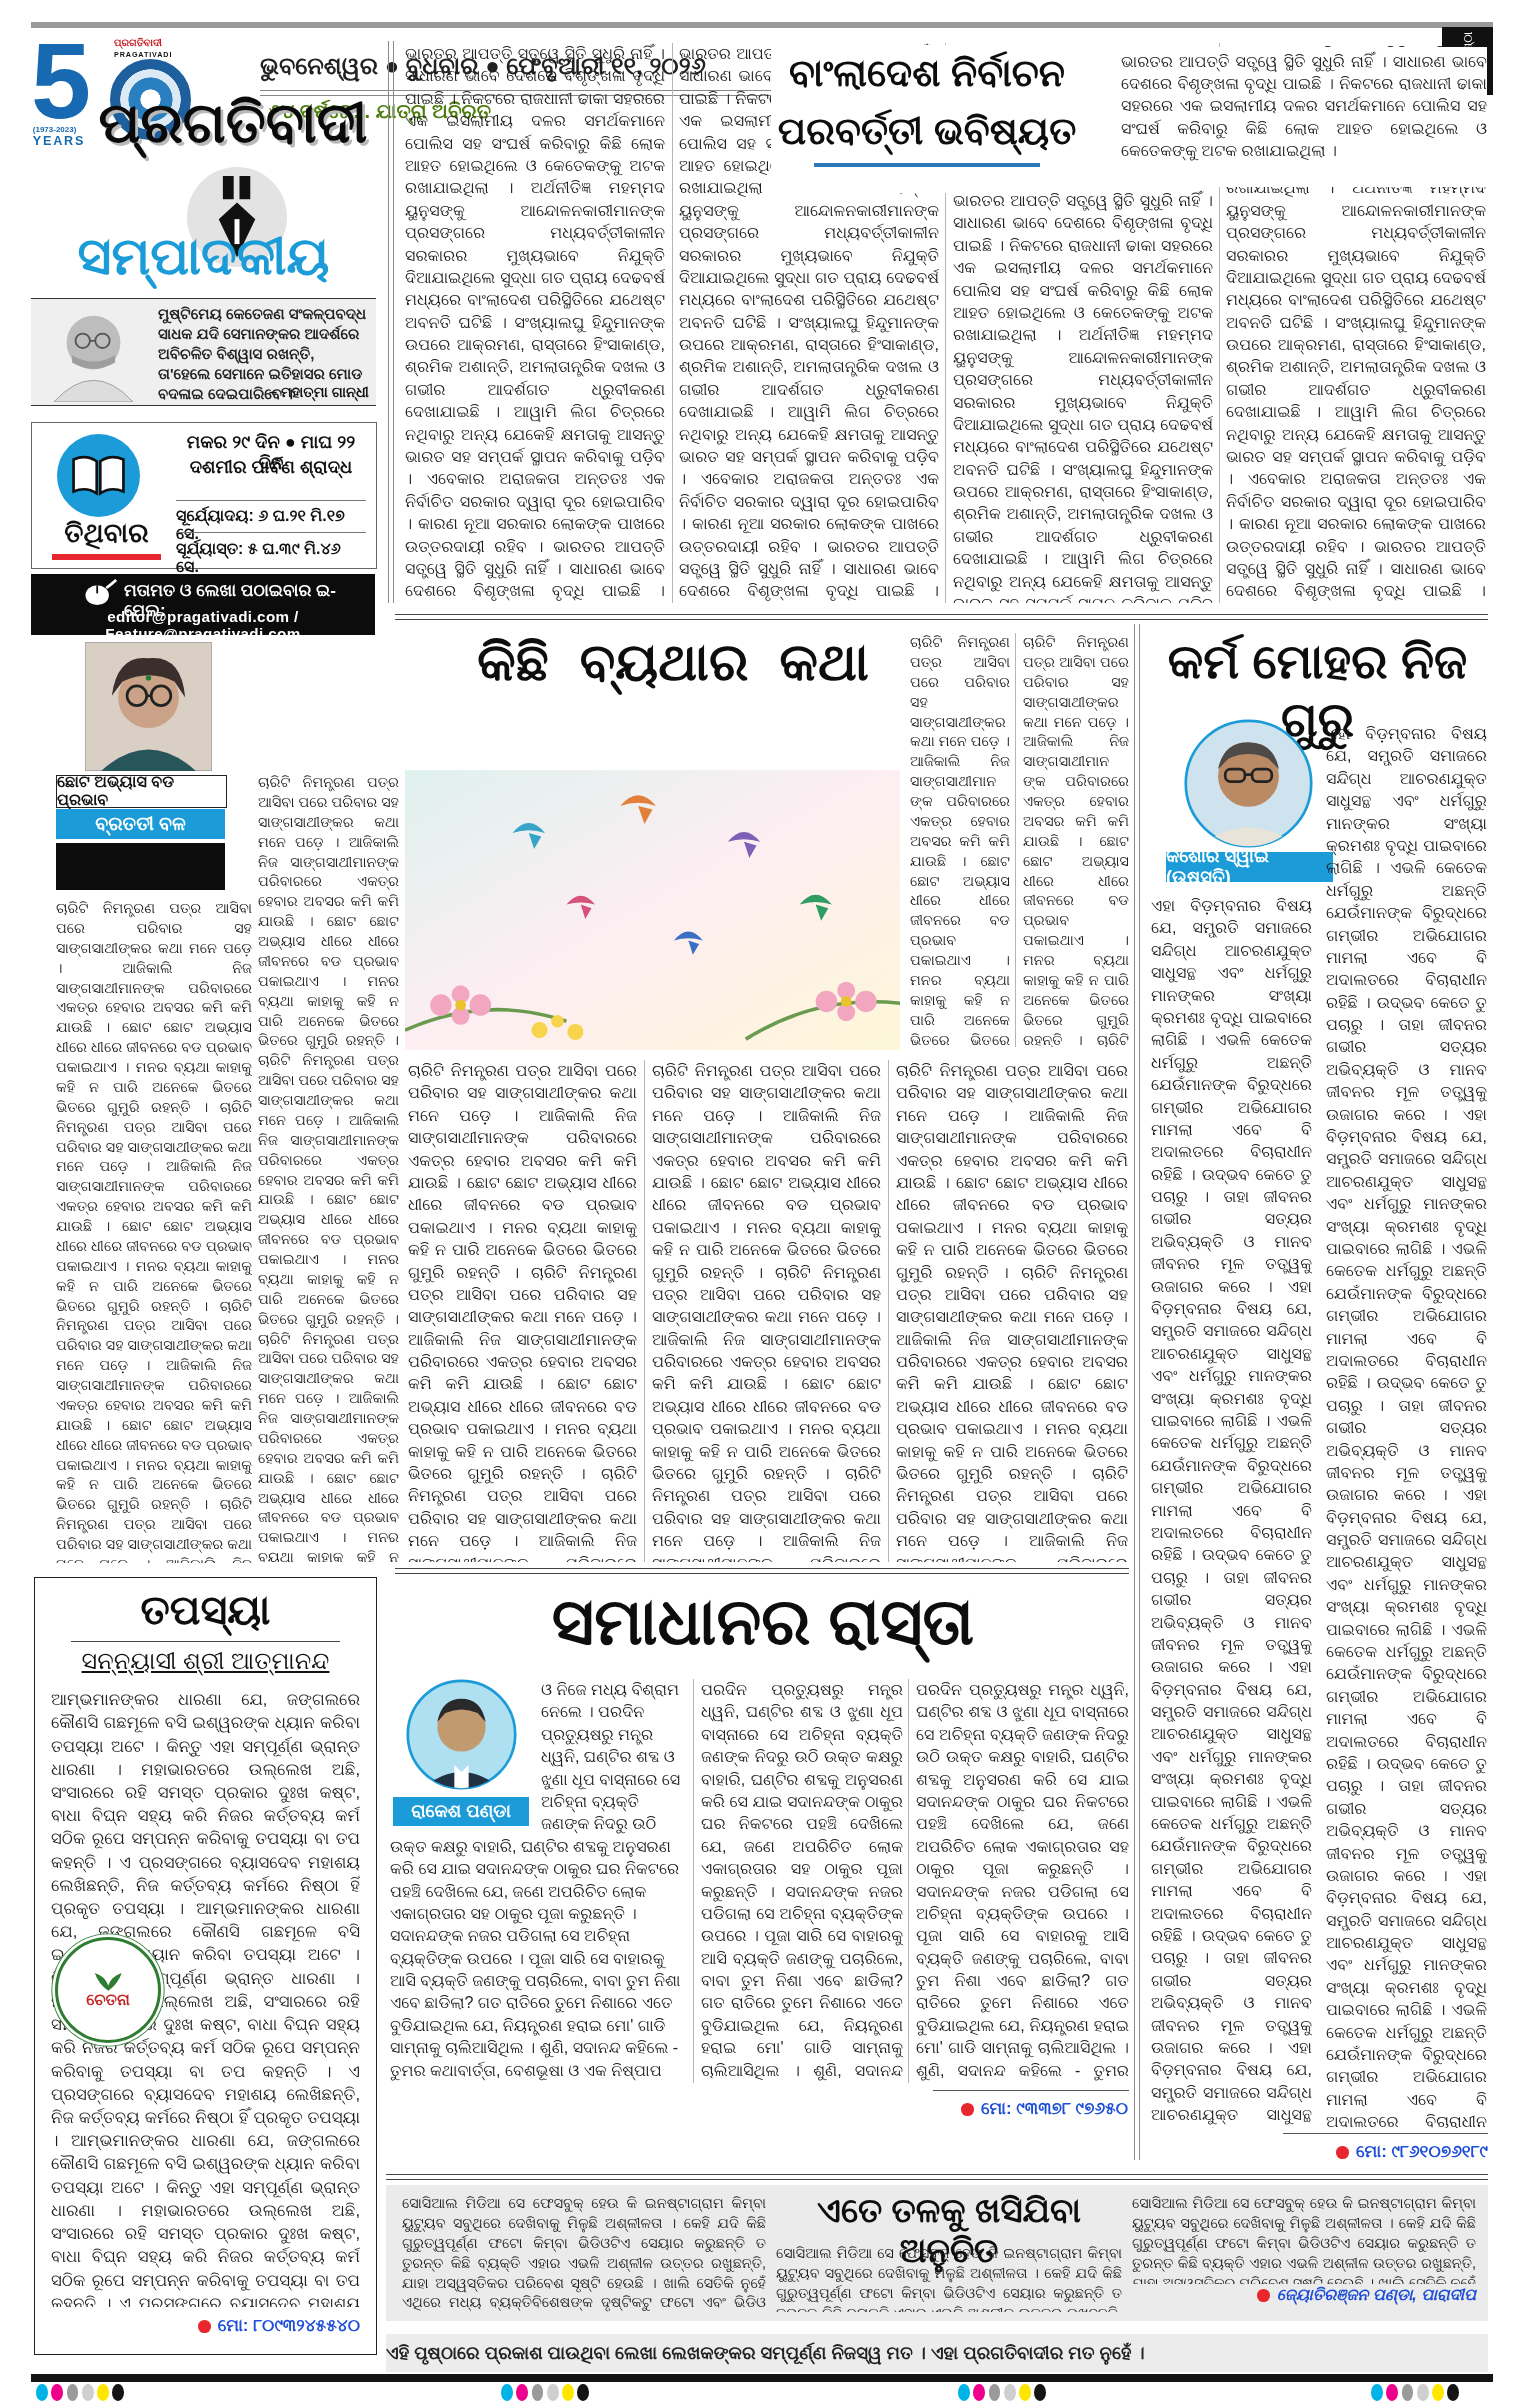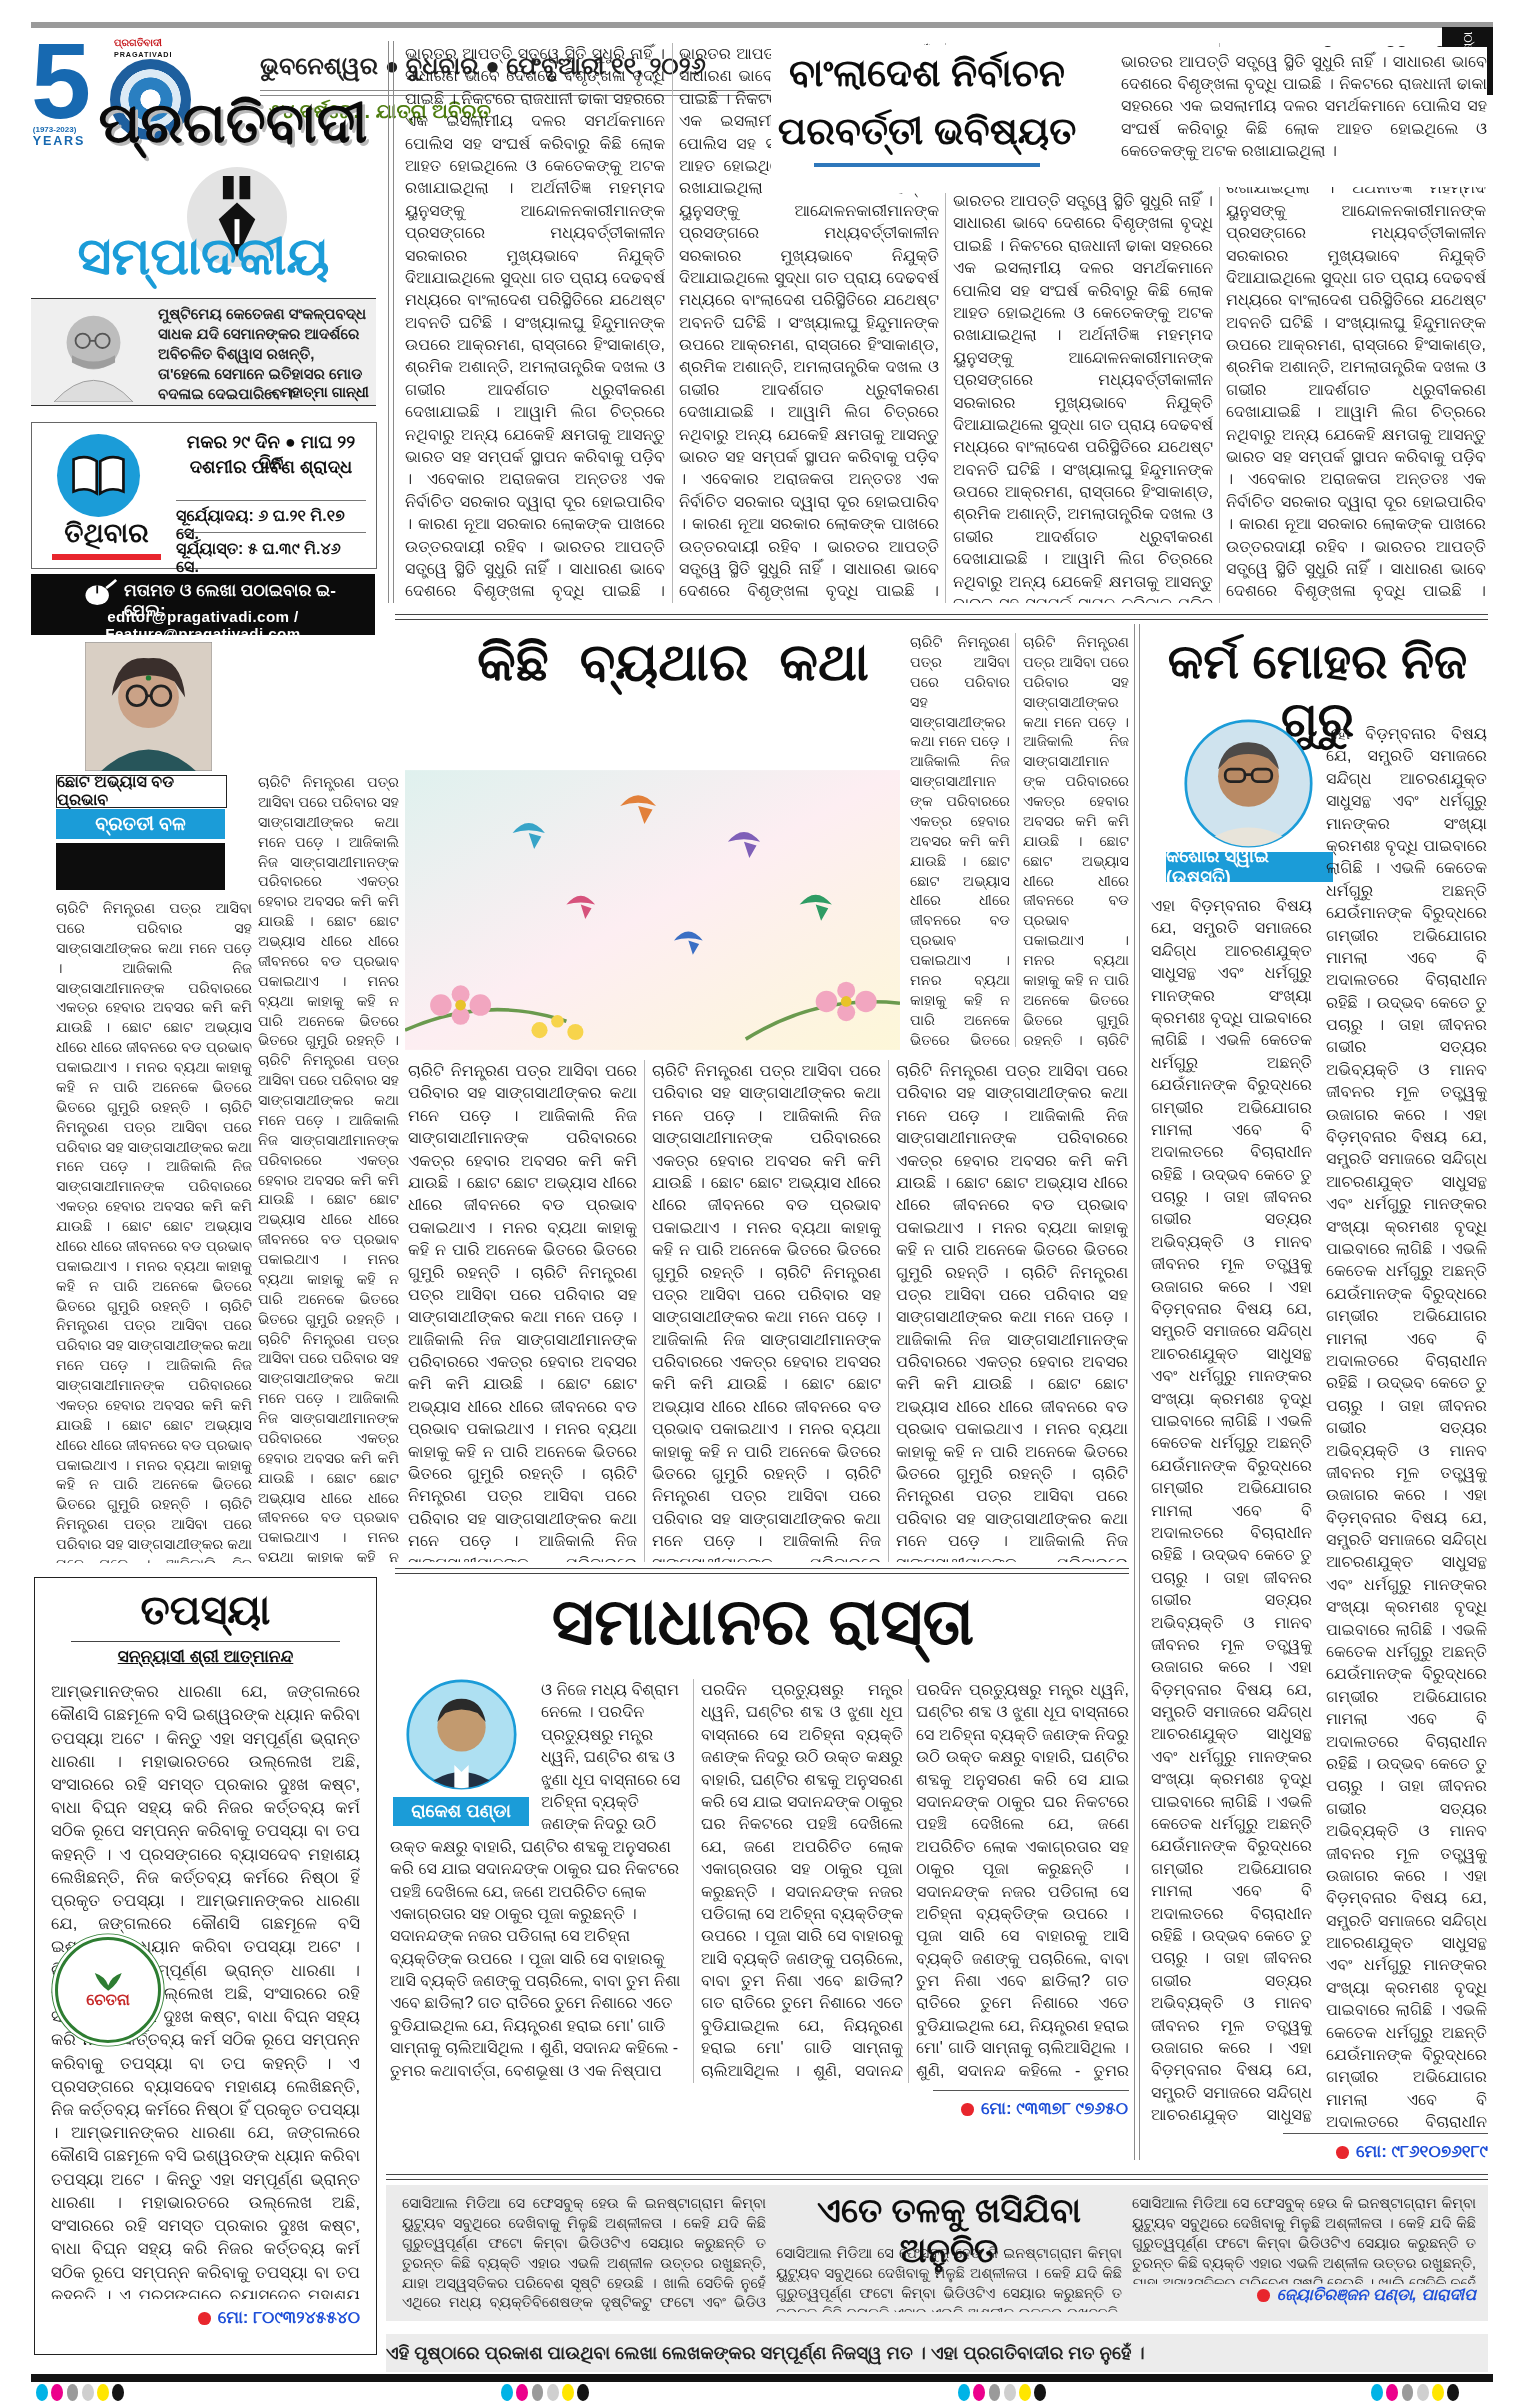--- a/index.html
+++ b/index.html
@@ -220,21 +220,21 @@
   <div class="abs bluebox" style="left:1166px;top:852px;width:167px;height:30px;font-size:18px;">କିଶୋର ସ୍ୱାଇଁ (ଉଷସ୍ତି)</div>
 
   <div class="abs txt" style="left:1326px;top:723px;width:161px;height:1405px;">ଏହା ବିଡ଼ମ୍ବନାର ବିଷୟ ଯେ, ସମ୍ପ୍ରତି ସମାଜରେ ସନ୍ଦିଗ୍ଧ ଆଚରଣଯୁକ୍ତ ସାଧୁସନ୍ଥ ଏବଂ ଧର୍ମଗୁରୁ ମାନଙ୍କର ସଂଖ୍ୟା କ୍ରମଶଃ ବୃଦ୍ଧି ପାଇବାରେ ଲାଗିଛି । ଏଭଳି କେତେକ ଧର୍ମଗୁରୁ ଅଛନ୍ତି ଯେଉଁମାନଙ୍କ ବିରୁଦ୍ଧରେ ଗମ୍ଭୀର ଅଭିଯୋଗର ମାମଲା ଏବେ ବି ଅଦାଲତରେ ବିଚାରାଧୀନ ରହିଛି । ଉଦ୍ଭବ କେତେ ତୁ ପଚାରୁ । ତାହା ଜୀବନର ଗଭୀର ସତ୍ୟର ଅଭିବ୍ୟକ୍ତି ଓ ମାନବ ଜୀବନର ମୂଳ ତତ୍ତ୍ୱକୁ ଉଜାଗର କରେ । ଏହା ବିଡ଼ମ୍ବନାର ବିଷୟ ଯେ, ସମ୍ପ୍ରତି ସମାଜରେ ସନ୍ଦିଗ୍ଧ ଆଚରଣଯୁକ୍ତ ସାଧୁସନ୍ଥ ଏବଂ ଧର୍ମଗୁରୁ ମାନଙ୍କର ସଂଖ୍ୟା କ୍ରମଶଃ ବୃଦ୍ଧି ପାଇବାରେ ଲାଗିଛି । ଏଭଳି କେତେକ ଧର୍ମଗୁରୁ ଅଛନ୍ତି ଯେଉଁମାନଙ୍କ ବିରୁଦ୍ଧରେ ଗମ୍ଭୀର ଅଭିଯୋଗର ମାମଲା ଏବେ ବି ଅଦାଲତରେ ବିଚାରାଧୀନ ରହିଛି । ଉଦ୍ଭବ କେତେ ତୁ ପଚାରୁ । ତାହା ଜୀବନର ଗଭୀର ସତ୍ୟର ଅଭିବ୍ୟକ୍ତି ଓ ମାନବ ଜୀବନର ମୂଳ ତତ୍ତ୍ୱକୁ ଉଜାଗର କରେ । ଏହା ବିଡ଼ମ୍ବନାର ବିଷୟ ଯେ, ସମ୍ପ୍ରତି ସମାଜରେ ସନ୍ଦିଗ୍ଧ ଆଚରଣଯୁକ୍ତ ସାଧୁସନ୍ଥ ଏବଂ ଧର୍ମଗୁରୁ ମାନଙ୍କର ସଂଖ୍ୟା କ୍ରମଶଃ ବୃଦ୍ଧି ପାଇବାରେ ଲାଗିଛି । ଏଭଳି କେତେକ ଧର୍ମଗୁରୁ ଅଛନ୍ତି ଯେଉଁମାନଙ୍କ ବିରୁଦ୍ଧରେ ଗମ୍ଭୀର ଅଭିଯୋଗର ମାମଲା ଏବେ ବି ଅଦାଲତରେ ବିଚାରାଧୀନ ରହିଛି । ଉଦ୍ଭବ କେତେ ତୁ ପଚାରୁ । ତାହା ଜୀବନର ଗଭୀର ସତ୍ୟର ଅଭିବ୍ୟକ୍ତି ଓ ମାନବ ଜୀବନର ମୂଳ ତତ୍ତ୍ୱକୁ ଉଜାଗର କରେ । ଏହା ବିଡ଼ମ୍ବନାର ବିଷୟ ଯେ, ସମ୍ପ୍ରତି ସମାଜରେ ସନ୍ଦିଗ୍ଧ ଆଚରଣଯୁକ୍ତ ସାଧୁସନ୍ଥ ଏବଂ ଧର୍ମଗୁରୁ ମାନଙ୍କର ସଂଖ୍ୟା କ୍ରମଶଃ ବୃଦ୍ଧି ପାଇବାରେ ଲାଗିଛି । ଏଭଳି କେତେକ ଧର୍ମଗୁରୁ ଅଛନ୍ତି ଯେଉଁମାନଙ୍କ ବିରୁଦ୍ଧରେ ଗମ୍ଭୀର ଅଭିଯୋଗର ମାମଲା ଏବେ ବି ଅଦାଲତରେ ବିଚାରାଧୀନ ରହିଛି । ଉଦ୍ଭବ କେତେ ତୁ ପଚାରୁ । ତାହା ଜୀବନର ଗଭୀର ସତ୍ୟର ଅଭିବ୍ୟକ୍ତି ଓ ମାନବ ଜୀବନର ମୂଳ ତତ୍ତ୍ୱକୁ ଉଜାଗର କରେ । ଏହା ବିଡ଼ମ୍ବନାର ବିଷୟ ଯେ, ସମ୍ପ୍ରତି ସମାଜରେ ସନ୍ଦିଗ୍ଧ ଆଚରଣଯୁକ୍ତ ସାଧୁସନ୍ଥ ଏବଂ ଧର୍ମଗୁରୁ ମାନଙ୍କର ସଂଖ୍ୟା କ୍ରମଶଃ ବୃଦ୍ଧି ପାଇବାରେ ଲାଗିଛି । ଏଭଳି କେତେକ ଧର୍ମଗୁରୁ ଅଛନ୍ତି ଯେଉଁମାନଙ୍କ ବିରୁଦ୍ଧରେ ଗମ୍ଭୀର ଅଭିଯୋଗର ମାମଲା ଏବେ ବି ଅଦାଲତରେ ବିଚାରାଧୀନ ରହିଛି । ଉଦ୍ଭବ କେତେ ତୁ ପଚାରୁ । ତାହା ଜୀବନର ଗଭୀର ସତ୍ୟର ଅଭିବ୍ୟକ୍ତି ଓ ମାନବ ଜୀବନର ମୂଳ ତତ୍ତ୍ୱକୁ ଉଜାଗର କରେ । ଏହା ବିଡ଼ମ୍ବନାର ବିଷୟ ଯେ, ସମ୍ପ୍ରତି ସମାଜରେ ସନ୍ଦିଗ୍ଧ ଆଚରଣଯୁକ୍ତ ସାଧୁସନ୍ଥ ଏବଂ ଧର୍ମଗୁରୁ ମାନଙ୍କର ସଂଖ୍ୟା କ୍ରମଶଃ ବୃଦ୍ଧି ପାଇବାରେ ଲାଗିଛି । ଏଭଳି କେତେକ ଧର୍ମଗୁରୁ ଅଛନ୍ତି ଯେଉଁମାନଙ୍କ ବିରୁଦ୍ଧରେ ଗମ୍ଭୀର ଅଭିଯୋଗର ମାମଲା ଏବେ ବି ଅଦାଲତରେ ବିଚାରାଧୀନ ରହିଛି । ଉଦ୍ଭବ କେତେ ତୁ ପଚାରୁ । ତାହା ଜୀବନର ଗଭୀର ସତ୍ୟର ଅଭିବ୍ୟକ୍ତି ଓ ମାନବ ଜୀବନର ମୂଳ ତତ୍ତ୍ୱକୁ ଉଜାଗର କରେ । ଏହା ବିଡ଼ମ୍ବନାର ବିଷୟ ଯେ, ସମ୍ପ୍ରତି ସମାଜରେ ସନ୍ଦିଗ୍ଧ ଆଚରଣଯୁକ୍ତ ସାଧୁସନ୍ଥ ଏବଂ ଧର୍ମଗୁରୁ ମାନଙ୍କର ସଂଖ୍ୟା କ୍ରମଶଃ ବୃଦ୍ଧି ପାଇବାରେ ଲାଗିଛି । ଏଭଳି କେତେକ ଧର୍ମଗୁରୁ ଅଛନ୍ତି ଯେଉଁମାନଙ୍କ ବିରୁଦ୍ଧରେ ଗମ୍ଭୀର ଅଭିଯୋଗର ମାମଲା ଏବେ ବି ଅଦାଲତରେ ବିଚାରାଧୀନ ରହିଛି । ଉଦ୍ଭବ କେତେ ତୁ ପଚାରୁ । ତାହା ଜୀବନର ଗଭୀର ସତ୍ୟର ଅଭିବ୍ୟକ୍ତି ଓ ମାନବ ଜୀବନର ମୂଳ ତତ୍ତ୍ୱକୁ ଉଜାଗର କରେ । ଏହା ବିଡ଼ମ୍ବନାର ବିଷୟ ଯେ, ସମ୍ପ୍ରତି ସମାଜରେ ସନ୍ଦିଗ୍ଧ ଆଚରଣଯୁକ୍ତ ସାଧୁସନ୍ଥ ଏବଂ ଧର୍ମଗୁରୁ ମାନଙ୍କର ସଂଖ୍ୟା କ୍ରମଶଃ ବୃଦ୍ଧି ପାଇବାରେ ଲାଗିଛି । ଏଭଳି କେତେକ ଧର୍ମଗୁରୁ ଅଛନ୍ତି ଯେଉଁମାନଙ୍କ ବିରୁଦ୍ଧରେ ଗମ୍ଭୀର ଅଭିଯୋଗର ମାମଲା ଏବେ ବି ଅଦାଲତରେ ବିଚାରାଧୀନ ରହିଛି । ଉଦ୍ଭବ କେତେ ତୁ ପଚାରୁ । ତାହା ଜୀବନର ଗଭୀର ସତ୍ୟର ଅଭିବ୍ୟକ୍ତି ଓ ମାନବ ଜୀବନର ମୂଳ ତତ୍ତ୍ୱକୁ ଉଜାଗର କରେ । ଏହା ବିଡ଼ମ୍ବନାର ବିଷୟ ଯେ, ସମ୍ପ୍ରତି ସମାଜରେ ସନ୍ଦିଗ୍ଧ ଆଚରଣଯୁକ୍ତ ସାଧୁସନ୍ଥ ଏବଂ ଧର୍ମଗୁରୁ ମାନଙ୍କର ସଂଖ୍ୟା କ୍ରମଶଃ ବୃଦ୍ଧି ପାଇବାରେ ଲାଗିଛି । ଏଭଳି କେତେକ ଧର୍ମଗୁରୁ ଅଛନ୍ତି ଯେଉଁମାନଙ୍କ ବିରୁଦ୍ଧରେ ଗମ୍ଭୀର ଅଭିଯୋଗର ମାମଲା ଏବେ ବି ଅଦାଲତରେ ବିଚାରାଧୀନ ରହିଛି । ଉଦ୍ଭବ କେତେ ତୁ ପଚାରୁ । ତାହା ଜୀବନର ଗଭୀର ସତ୍ୟର ଅଭିବ୍ୟକ୍ତି ଓ ମାନବ ଜୀବନର ମୂଳ ତତ୍ତ୍ୱକୁ ଉଜାଗର କରେ । ଏହା ବିଡ଼ମ୍ବନାର ବିଷୟ ଯେ, ସମ୍ପ୍ରତି ସମାଜରେ ସନ୍ଦିଗ୍ଧ ଆଚରଣଯୁକ୍ତ ସାଧୁସନ୍ଥ ଏବଂ ଧର୍ମଗୁରୁ ମାନଙ୍କର ସଂଖ୍ୟା କ୍ରମଶଃ ବୃଦ୍ଧି ପାଇବାରେ ଲାଗିଛି । ଏଭଳି କେତେକ ଧର୍ମଗୁରୁ ଅଛନ୍ତି ଯେଉଁମାନଙ୍କ ବିରୁଦ୍ଧରେ ଗମ୍ଭୀର ଅଭିଯୋଗର ମାମଲା ଏବେ ବି ଅଦାଲତରେ ବିଚାରାଧୀନ ରହିଛି । ଉଦ୍ଭବ କେତେ ତୁ ପଚାରୁ । ତାହା ଜୀବନର ଗଭୀର ସତ୍ୟର ଅଭିବ୍ୟକ୍ତି ଓ ମାନବ ଜୀବନର ମୂଳ ତତ୍ତ୍ୱକୁ ଉଜାଗର କରେ । ଏହା ବିଡ଼ମ୍ବନାର ବିଷୟ ଯେ, ସମ୍ପ୍ରତି ସମାଜରେ ସନ୍ଦିଗ୍ଧ ଆଚରଣଯୁକ୍ତ ସାଧୁସନ୍ଥ ଏବଂ ଧର୍ମଗୁରୁ ମାନଙ୍କର ସଂଖ୍ୟା କ୍ରମଶଃ ବୃଦ୍ଧି ପାଇବାରେ ଲାଗିଛି । ଏଭଳି କେତେକ ଧର୍ମଗୁରୁ ଅଛନ୍ତି ଯେଉଁମାନଙ୍କ ବିରୁଦ୍ଧରେ ଗମ୍ଭୀର ଅଭିଯୋଗର ମାମଲା ଏବେ ବି ଅଦାଲତରେ ବିଚାରାଧୀନ ରହିଛି । ଉଦ୍ଭବ କେତେ ତୁ ପଚାରୁ । ତାହା ଜୀବନର ଗଭୀର ସତ୍ୟର ଅଭିବ୍ୟକ୍ତି ଓ ମାନବ ଜୀବନର ମୂଳ ତତ୍ତ୍ୱକୁ ଉଜାଗର କରେ । ଏହା ବିଡ଼ମ୍ବନାର ବିଷୟ ଯେ, ସମ୍ପ୍ରତି ସମାଜରେ ସନ୍ଦିଗ୍ଧ ଆଚରଣଯୁକ୍ତ ସାଧୁସନ୍ଥ ଏବଂ ଧର୍ମଗୁରୁ ମାନଙ୍କର ସଂଖ୍ୟା କ୍ରମଶଃ ବୃଦ୍ଧି ପାଇବାରେ ଲାଗିଛି । ଏଭଳି କେତେକ ଧର୍ମଗୁରୁ ଅଛନ୍ତି ଯେଉଁମାନଙ୍କ ବିରୁଦ୍ଧରେ ଗମ୍ଭୀର ଅଭିଯୋଗର ମାମଲା ଏବେ ବି ଅଦାଲତରେ ବିଚାରାଧୀନ ରହିଛି । ଉଦ୍ଭବ କେତେ ତୁ ପଚାରୁ । ତାହା ଜୀବନର ଗଭୀର ସତ୍ୟର ଅଭିବ୍ୟକ୍ତି ଓ ମାନବ ଜୀବନର ମୂଳ ତତ୍ତ୍ୱକୁ ଉଜାଗର କରେ ।</div>
   <div class="abs txt" style="left:1151px;top:895px;width:161px;height:1233px;">ଏହା ବିଡ଼ମ୍ବନାର ବିଷୟ ଯେ, ସମ୍ପ୍ରତି ସମାଜରେ ସନ୍ଦିଗ୍ଧ ଆଚରଣଯୁକ୍ତ ସାଧୁସନ୍ଥ ଏବଂ ଧର୍ମଗୁରୁ ମାନଙ୍କର ସଂଖ୍ୟା କ୍ରମଶଃ ବୃଦ୍ଧି ପାଇବାରେ ଲାଗିଛି । ଏଭଳି କେତେକ ଧର୍ମଗୁରୁ ଅଛନ୍ତି ଯେଉଁମାନଙ୍କ ବିରୁଦ୍ଧରେ ଗମ୍ଭୀର ଅଭିଯୋଗର ମାମଲା ଏବେ ବି ଅଦାଲତରେ ବିଚାରାଧୀନ ରହିଛି । ଉଦ୍ଭବ କେତେ ତୁ ପଚାରୁ । ତାହା ଜୀବନର ଗଭୀର ସତ୍ୟର ଅଭିବ୍ୟକ୍ତି ଓ ମାନବ ଜୀବନର ମୂଳ ତତ୍ତ୍ୱକୁ ଉଜାଗର କରେ । ଏହା ବିଡ଼ମ୍ବନାର ବିଷୟ ଯେ, ସମ୍ପ୍ରତି ସମାଜରେ ସନ୍ଦିଗ୍ଧ ଆଚରଣଯୁକ୍ତ ସାଧୁସନ୍ଥ ଏବଂ ଧର୍ମଗୁରୁ ମାନଙ୍କର ସଂଖ୍ୟା କ୍ରମଶଃ ବୃଦ୍ଧି ପାଇବାରେ ଲାଗିଛି । ଏଭଳି କେତେକ ଧର୍ମଗୁରୁ ଅଛନ୍ତି ଯେଉଁମାନଙ୍କ ବିରୁଦ୍ଧରେ ଗମ୍ଭୀର ଅଭିଯୋଗର ମାମଲା ଏବେ ବି ଅଦାଲତରେ ବିଚାରାଧୀନ ରହିଛି । ଉଦ୍ଭବ କେତେ ତୁ ପଚାରୁ । ତାହା ଜୀବନର ଗଭୀର ସତ୍ୟର ଅଭିବ୍ୟକ୍ତି ଓ ମାନବ ଜୀବନର ମୂଳ ତତ୍ତ୍ୱକୁ ଉଜାଗର କରେ । ଏହା ବିଡ଼ମ୍ବନାର ବିଷୟ ଯେ, ସମ୍ପ୍ରତି ସମାଜରେ ସନ୍ଦିଗ୍ଧ ଆଚରଣଯୁକ୍ତ ସାଧୁସନ୍ଥ ଏବଂ ଧର୍ମଗୁରୁ ମାନଙ୍କର ସଂଖ୍ୟା କ୍ରମଶଃ ବୃଦ୍ଧି ପାଇବାରେ ଲାଗିଛି । ଏଭଳି କେତେକ ଧର୍ମଗୁରୁ ଅଛନ୍ତି ଯେଉଁମାନଙ୍କ ବିରୁଦ୍ଧରେ ଗମ୍ଭୀର ଅଭିଯୋଗର ମାମଲା ଏବେ ବି ଅଦାଲତରେ ବିଚାରାଧୀନ ରହିଛି । ଉଦ୍ଭବ କେତେ ତୁ ପଚାରୁ । ତାହା ଜୀବନର ଗଭୀର ସତ୍ୟର ଅଭିବ୍ୟକ୍ତି ଓ ମାନବ ଜୀବନର ମୂଳ ତତ୍ତ୍ୱକୁ ଉଜାଗର କରେ । ଏହା ବିଡ଼ମ୍ବନାର ବିଷୟ ଯେ, ସମ୍ପ୍ରତି ସମାଜରେ ସନ୍ଦିଗ୍ଧ ଆଚରଣଯୁକ୍ତ ସାଧୁସନ୍ଥ ଏବଂ ଧର୍ମଗୁରୁ ମାନଙ୍କର ସଂଖ୍ୟା କ୍ରମଶଃ ବୃଦ୍ଧି ପାଇବାରେ ଲାଗିଛି । ଏଭଳି କେତେକ ଧର୍ମଗୁରୁ ଅଛନ୍ତି ଯେଉଁମାନଙ୍କ ବିରୁଦ୍ଧରେ ଗମ୍ଭୀର ଅଭିଯୋଗର ମାମଲା ଏବେ ବି ଅଦାଲତରେ ବିଚାରାଧୀନ ରହିଛି । ଉଦ୍ଭବ କେତେ ତୁ ପଚାରୁ । ତାହା ଜୀବନର ଗଭୀର ସତ୍ୟର ଅଭିବ୍ୟକ୍ତି ଓ ମାନବ ଜୀବନର ମୂଳ ତତ୍ତ୍ୱକୁ ଉଜାଗର କରେ । ଏହା ବିଡ଼ମ୍ବନାର ବିଷୟ ଯେ, ସମ୍ପ୍ରତି ସମାଜରେ ସନ୍ଦିଗ୍ଧ ଆଚରଣଯୁକ୍ତ ସାଧୁସନ୍ଥ ଏବଂ ଧର୍ମଗୁରୁ ମାନଙ୍କର ସଂଖ୍ୟା କ୍ରମଶଃ ବୃଦ୍ଧି ପାଇବାରେ ଲାଗିଛି । ଏଭଳି କେତେକ ଧର୍ମଗୁରୁ ଅଛନ୍ତି ଯେଉଁମାନଙ୍କ ବିରୁଦ୍ଧରେ ଗମ୍ଭୀର ଅଭିଯୋଗର ମାମଲା ଏବେ ବି ଅଦାଲତରେ ବିଚାରାଧୀନ ରହିଛି । ଉଦ୍ଭବ କେତେ ତୁ ପଚାରୁ । ତାହା ଜୀବନର ଗଭୀର ସତ୍ୟର ଅଭିବ୍ୟକ୍ତି ଓ ମାନବ ଜୀବନର ମୂଳ ତତ୍ତ୍ୱକୁ ଉଜାଗର କରେ । ଏହା ବିଡ଼ମ୍ବନାର ବିଷୟ ଯେ, ସମ୍ପ୍ରତି ସମାଜରେ ସନ୍ଦିଗ୍ଧ ଆଚରଣଯୁକ୍ତ ସାଧୁସନ୍ଥ ଏବଂ ଧର୍ମଗୁରୁ ମାନଙ୍କର ସଂଖ୍ୟା କ୍ରମଶଃ ବୃଦ୍ଧି ପାଇବାରେ ଲାଗିଛି । ଏଭଳି କେତେକ ଧର୍ମଗୁରୁ ଅଛନ୍ତି ଯେଉଁମାନଙ୍କ ବିରୁଦ୍ଧରେ ଗମ୍ଭୀର ଅଭିଯୋଗର ମାମଲା ଏବେ ବି ଅଦାଲତରେ ବିଚାରାଧୀନ ରହିଛି । ଉଦ୍ଭବ କେତେ ତୁ ପଚାରୁ । ତାହା ଜୀବନର ଗଭୀର ସତ୍ୟର ଅଭିବ୍ୟକ୍ତି ଓ ମାନବ ଜୀବନର ମୂଳ ତତ୍ତ୍ୱକୁ ଉଜାଗର କରେ । ଏହା ବିଡ଼ମ୍ବନାର ବିଷୟ ଯେ, ସମ୍ପ୍ରତି ସମାଜରେ ସନ୍ଦିଗ୍ଧ ଆଚରଣଯୁକ୍ତ ସାଧୁସନ୍ଥ ଏବଂ ଧର୍ମଗୁରୁ ମାନଙ୍କର ସଂଖ୍ୟା କ୍ରମଶଃ ବୃଦ୍ଧି ପାଇବାରେ ଲାଗିଛି । ଏଭଳି କେତେକ ଧର୍ମଗୁରୁ ଅଛନ୍ତି ଯେଉଁମାନଙ୍କ ବିରୁଦ୍ଧରେ ଗମ୍ଭୀର ଅଭିଯୋଗର ମାମଲା ଏବେ ବି ଅଦାଲତରେ ବିଚାରାଧୀନ ରହିଛି । ଉଦ୍ଭବ କେତେ ତୁ ପଚାରୁ । ତାହା ଜୀବନର ଗଭୀର ସତ୍ୟର ଅଭିବ୍ୟକ୍ତି ଓ ମାନବ ଜୀବନର ମୂଳ ତତ୍ତ୍ୱକୁ ଉଜାଗର କରେ । ଏହା ବିଡ଼ମ୍ବନାର ବିଷୟ ଯେ, ସମ୍ପ୍ରତି ସମାଜରେ ସନ୍ଦିଗ୍ଧ ଆଚରଣଯୁକ୍ତ ସାଧୁସନ୍ଥ ଏବଂ ଧର୍ମଗୁରୁ ମାନଙ୍କର ସଂଖ୍ୟା କ୍ରମଶଃ ବୃଦ୍ଧି ପାଇବାରେ ଲାଗିଛି । ଏଭଳି କେତେକ ଧର୍ମଗୁରୁ ଅଛନ୍ତି ଯେଉଁମାନଙ୍କ ବିରୁଦ୍ଧରେ ଗମ୍ଭୀର ଅଭିଯୋଗର ମାମଲା ଏବେ ବି ଅଦାଲତରେ ବିଚାରାଧୀନ ରହିଛି । ଉଦ୍ଭବ କେତେ ତୁ ପଚାରୁ । ତାହା ଜୀବନର ଗଭୀର ସତ୍ୟର ଅଭିବ୍ୟକ୍ତି ଓ ମାନବ ଜୀବନର ମୂଳ ତତ୍ତ୍ୱକୁ ଉଜାଗର କରେ । ଏହା ବିଡ଼ମ୍ବନାର ବିଷୟ ଯେ, ସମ୍ପ୍ରତି ସମାଜରେ ସନ୍ଦିଗ୍ଧ ଆଚରଣଯୁକ୍ତ ସାଧୁସନ୍ଥ ଏବଂ ଧର୍ମଗୁରୁ ମାନଙ୍କର ସଂଖ୍ୟା କ୍ରମଶଃ ବୃଦ୍ଧି ପାଇବାରେ ଲାଗିଛି । ଏଭଳି କେତେକ ଧର୍ମଗୁରୁ ଅଛନ୍ତି ଯେଉଁମାନଙ୍କ ବିରୁଦ୍ଧରେ ଗମ୍ଭୀର ଅଭିଯୋଗର ମାମଲା ଏବେ ବି ଅଦାଲତରେ ବିଚାରାଧୀନ ରହିଛି । ଉଦ୍ଭବ କେତେ ତୁ ପଚାରୁ । ତାହା ଜୀବନର ଗଭୀର ସତ୍ୟର ଅଭିବ୍ୟକ୍ତି ଓ ମାନବ ଜୀବନର ମୂଳ ତତ୍ତ୍ୱକୁ ଉଜାଗର କରେ । ଏହା ବିଡ଼ମ୍ବନାର ବିଷୟ ଯେ, ସମ୍ପ୍ରତି ସମାଜରେ ସନ୍ଦିଗ୍ଧ ଆଚରଣଯୁକ୍ତ ସାଧୁସନ୍ଥ ଏବଂ ଧର୍ମଗୁରୁ ମାନଙ୍କର ସଂଖ୍ୟା କ୍ରମଶଃ ବୃଦ୍ଧି ପାଇବାରେ ଲାଗିଛି । ଏଭଳି କେତେକ ଧର୍ମଗୁରୁ ଅଛନ୍ତି ଯେଉଁମାନଙ୍କ ବିରୁଦ୍ଧରେ ଗମ୍ଭୀର ଅଭିଯୋଗର ମାମଲା ଏବେ ବି ଅଦାଲତରେ ବିଚାରାଧୀନ ରହିଛି । ଉଦ୍ଭବ କେତେ ତୁ ପଚାରୁ । ତାହା ଜୀବନର ଗଭୀର ସତ୍ୟର ଅଭିବ୍ୟକ୍ତି ଓ ମାନବ ଜୀବନର ମୂଳ ତତ୍ତ୍ୱକୁ ଉଜାଗର କରେ । ଏହା ବିଡ଼ମ୍ବନାର ବିଷୟ ଯେ, ସମ୍ପ୍ରତି ସମାଜରେ ସନ୍ଦିଗ୍ଧ ଆଚରଣଯୁକ୍ତ ସାଧୁସନ୍ଥ ଏବଂ ଧର୍ମଗୁରୁ ମାନଙ୍କର ସଂଖ୍ୟା କ୍ରମଶଃ ବୃଦ୍ଧି ପାଇବାରେ ଲାଗିଛି । ଏଭଳି କେତେକ ଧର୍ମଗୁରୁ ଅଛନ୍ତି ଯେଉଁମାନଙ୍କ ବିରୁଦ୍ଧରେ ଗମ୍ଭୀର ଅଭିଯୋଗର ମାମଲା ଏବେ ବି ଅଦାଲତରେ ବିଚାରାଧୀନ ରହିଛି । ଉଦ୍ଭବ କେତେ ତୁ ପଚାରୁ । ତାହା ଜୀବନର ଗଭୀର ସତ୍ୟର ଅଭିବ୍ୟକ୍ତି ଓ ମାନବ ଜୀବନର ମୂଳ ତତ୍ତ୍ୱକୁ ଉଜାଗର କରେ ।</div>
   <div class="abs" style="left:1283px;top:2133px;width:205px;height:0.9px;background:#555;"></div>
   <div class="abs phone" style="left:1283px;top:2142px;width:205px;"><span class="reddot"></span><span>ମୋ: ୯୮୬୧୦୭୬୧୮୯</span></div>
 
   <div class="abs" style="left:34px;top:1577px;width:341px;height:776px;border:1.8px solid #222;background:#fff;">
     <div class="headline center" style="margin-top:9px;font-size:41px;">ତପସ୍ୟା</div>
     <div style="margin:7.2px auto 0 auto;width:269px;height:0.9px;background:#444;"></div>
-    <div class="center" style="margin-top:5.4px;font-size:17px;font-weight:700;text-decoration:underline;">ସନ୍ନ୍ୟାସୀ ଶ୍ରୀ ଆତ୍ମାନନ୍ଦ</div>
+    <div class="center" style="margin-top:5.4px;font-size:24px;font-weight:400;text-decoration:underline;">ସନ୍ନ୍ୟାସୀ ଶ୍ରୀ ଆତ୍ମାନନ୍ଦ</div>
     <div class="txt" style="margin:12.6px 16px 0 16px;height:619px;font-size:16.6px;">ଆମ୍ଭମାନଙ୍କର ଧାରଣା ଯେ, ଜଙ୍ଗଲରେ କୌଣସି ଗଛମୂଳେ ବସି ଇଶ୍ୱରଙ୍କ ଧ୍ୟାନ କରିବା ତପସ୍ୟା ଅଟେ । କିନ୍ତୁ ଏହା ସମ୍ପୂର୍ଣ୍ଣ ଭ୍ରାନ୍ତ ଧାରଣା । ମହାଭାରତରେ ଉଲ୍ଲେଖ ଅଛି, ସଂସାରରେ ରହି ସମସ୍ତ ପ୍ରକାର ଦୁଃଖ କଷ୍ଟ, ବାଧା ବିଘ୍ନ ସହ୍ୟ କରି ନିଜର କର୍ତ୍ତବ୍ୟ କର୍ମ ସଠିକ ରୂପେ ସମ୍ପନ୍ନ କରିବାକୁ ତପସ୍ୟା ବା ତପ କହନ୍ତି । ଏ ପ୍ରସଙ୍ଗରେ ବ୍ୟାସଦେବ ମହାଶୟ ଲେଖିଛନ୍ତି, ନିଜ କର୍ତ୍ତବ୍ୟ କର୍ମରେ ନିଷ୍ଠା ହିଁ ପ୍ରକୃତ ତପସ୍ୟା । ଆମ୍ଭମାନଙ୍କର ଧାରଣା ଯେ, ଜଙ୍ଗଲରେ କୌଣସି ଗଛମୂଳେ ବସି ଇଶ୍ୱରଙ୍କ ଧ୍ୟାନ କରିବା ତପସ୍ୟା ଅଟେ । କିନ୍ତୁ ଏହା ସମ୍ପୂର୍ଣ୍ଣ ଭ୍ରାନ୍ତ ଧାରଣା । ମହାଭାରତରେ ଉଲ୍ଲେଖ ଅଛି, ସଂସାରରେ ରହି ସମସ୍ତ ପ୍ରକାର ଦୁଃଖ କଷ୍ଟ, ବାଧା ବିଘ୍ନ ସହ୍ୟ କରି ନିଜର କର୍ତ୍ତବ୍ୟ କର୍ମ ସଠିକ ରୂପେ ସମ୍ପନ୍ନ କରିବାକୁ ତପସ୍ୟା ବା ତପ କହନ୍ତି । ଏ ପ୍ରସଙ୍ଗରେ ବ୍ୟାସଦେବ ମହାଶୟ ଲେଖିଛନ୍ତି, ନିଜ କର୍ତ୍ତବ୍ୟ କର୍ମରେ ନିଷ୍ଠା ହିଁ ପ୍ରକୃତ ତପସ୍ୟା । ଆମ୍ଭମାନଙ୍କର ଧାରଣା ଯେ, ଜଙ୍ଗଲରେ କୌଣସି ଗଛମୂଳେ ବସି ଇଶ୍ୱରଙ୍କ ଧ୍ୟାନ କରିବା ତପସ୍ୟା ଅଟେ । କିନ୍ତୁ ଏହା ସମ୍ପୂର୍ଣ୍ଣ ଭ୍ରାନ୍ତ ଧାରଣା । ମହାଭାରତରେ ଉଲ୍ଲେଖ ଅଛି, ସଂସାରରେ ରହି ସମସ୍ତ ପ୍ରକାର ଦୁଃଖ କଷ୍ଟ, ବାଧା ବିଘ୍ନ ସହ୍ୟ କରି ନିଜର କର୍ତ୍ତବ୍ୟ କର୍ମ ସଠିକ ରୂପେ ସମ୍ପନ୍ନ କରିବାକୁ ତପସ୍ୟା ବା ତପ କହନ୍ତି । ଏ ପ୍ରସଙ୍ଗରେ ବ୍ୟାସଦେବ ମହାଶୟ ଲେଖିଛନ୍ତି, ନିଜ କର୍ତ୍ତବ୍ୟ କର୍ମରେ ନିଷ୍ଠା ହିଁ ପ୍ରକୃତ ତପସ୍ୟା । ଆମ୍ଭମାନଙ୍କର ଧାରଣା ଯେ, ଜଙ୍ଗଲରେ କୌଣସି ଗଛମୂଳେ ବସି ଇଶ୍ୱରଙ୍କ ଧ୍ୟାନ କରିବା ତପସ୍ୟା ଅଟେ । କିନ୍ତୁ ଏହା ସମ୍ପୂର୍ଣ୍ଣ ଭ୍ରାନ୍ତ ଧାରଣା । ମହାଭାରତରେ ଉଲ୍ଲେଖ ଅଛି, ସଂସାରରେ ରହି ସମସ୍ତ ପ୍ରକାର ଦୁଃଖ କଷ୍ଟ, ବାଧା ବିଘ୍ନ ସହ୍ୟ କରି ନିଜର କର୍ତ୍ତବ୍ୟ କର୍ମ ସଠିକ ରୂପେ ସମ୍ପନ୍ନ କରିବାକୁ ତପସ୍ୟା ବା ତପ କହନ୍ତି । ଏ ପ୍ରସଙ୍ଗରେ ବ୍ୟାସଦେବ ମହାଶୟ ଲେଖିଛନ୍ତି, ନିଜ କର୍ତ୍ତବ୍ୟ କର୍ମରେ ନିଷ୍ଠା ହିଁ ପ୍ରକୃତ ତପସ୍ୟା । ଆମ୍ଭମାନଙ୍କର ଧାରଣା ଯେ, ଜଙ୍ଗଲରେ କୌଣସି ଗଛମୂଳେ ବସି ଇଶ୍ୱରଙ୍କ ଧ୍ୟାନ କରିବା ତପସ୍ୟା ଅଟେ । କିନ୍ତୁ ଏହା ସମ୍ପୂର୍ଣ୍ଣ ଭ୍ରାନ୍ତ ଧାରଣା । ମହାଭାରତରେ ଉଲ୍ଲେଖ ଅଛି, ସଂସାରରେ ରହି ସମସ୍ତ ପ୍ରକାର ଦୁଃଖ କଷ୍ଟ, ବାଧା ବିଘ୍ନ ସହ୍ୟ କରି ନିଜର କର୍ତ୍ତବ୍ୟ କର୍ମ ସଠିକ ରୂପେ ସମ୍ପନ୍ନ କରିବାକୁ ତପସ୍ୟା ବା ତପ କହନ୍ତି । ଏ ପ୍ରସଙ୍ଗରେ ବ୍ୟାସଦେବ ମହାଶୟ ଲେଖିଛନ୍ତି, ନିଜ କର୍ତ୍ତବ୍ୟ କର୍ମରେ ନିଷ୍ଠା ହିଁ ପ୍ରକୃତ ତପସ୍ୟା । ଆମ୍ଭମାନଙ୍କର ଧାରଣା ଯେ, ଜଙ୍ଗଲରେ କୌଣସି ଗଛମୂଳେ ବସି ଇଶ୍ୱରଙ୍କ ଧ୍ୟାନ କରିବା ତପସ୍ୟା ଅଟେ । କିନ୍ତୁ ଏହା ସମ୍ପୂର୍ଣ୍ଣ ଭ୍ରାନ୍ତ ଧାରଣା । ମହାଭାରତରେ ଉଲ୍ଲେଖ ଅଛି, ସଂସାରରେ ରହି ସମସ୍ତ ପ୍ରକାର ଦୁଃଖ କଷ୍ଟ, ବାଧା ବିଘ୍ନ ସହ୍ୟ କରି ନିଜର କର୍ତ୍ତବ୍ୟ କର୍ମ ସଠିକ ରୂପେ ସମ୍ପନ୍ନ କରିବାକୁ ତପସ୍ୟା ବା ତପ କହନ୍ତି । ଏ ପ୍ରସଙ୍ଗରେ ବ୍ୟାସଦେବ ମହାଶୟ ଲେଖିଛନ୍ତି, ନିଜ କର୍ତ୍ତବ୍ୟ କର୍ମରେ ନିଷ୍ଠା ହିଁ ପ୍ରକୃତ ତପସ୍ୟା । ଆମ୍ଭମାନଙ୍କର ଧାରଣା ଯେ, ଜଙ୍ଗଲରେ କୌଣସି ଗଛମୂଳେ ବସି ଇଶ୍ୱରଙ୍କ ଧ୍ୟାନ କରିବା ତପସ୍ୟା ଅଟେ । କିନ୍ତୁ ଏହା ସମ୍ପୂର୍ଣ୍ଣ ଭ୍ରାନ୍ତ ଧାରଣା । ମହାଭାରତରେ ଉଲ୍ଲେଖ ଅଛି, ସଂସାରରେ ରହି ସମସ୍ତ ପ୍ରକାର ଦୁଃଖ କଷ୍ଟ, ବାଧା ବିଘ୍ନ ସହ୍ୟ କରି ନିଜର କର୍ତ୍ତବ୍ୟ କର୍ମ ସଠିକ ରୂପେ ସମ୍ପନ୍ନ କରିବାକୁ ତପସ୍ୟା ବା ତପ କହନ୍ତି । ଏ ପ୍ରସଙ୍ଗରେ ବ୍ୟାସଦେବ ମହାଶୟ ଲେଖିଛନ୍ତି, ନିଜ କର୍ତ୍ତବ୍ୟ କର୍ମରେ ନିଷ୍ଠା ହିଁ ପ୍ରକୃତ ତପସ୍ୟା ।</div>
     <div class="abs" style="left:20px;top:359px;width:100px;height:100px;border-radius:50%;background:#fff;border:3.6px solid #2e7d32;box-shadow:0 0 0 2.7px #fff, 0 0 0 3.6px #2e7d32;display:flex;flex-direction:column;align-items:center;justify-content:center;">
       <svg width="30.5" height="20" viewBox="0 0 34 22">
           <path d="M17 22 Q6 14 2 2 Q14 6 17 16 Q20 6 32 2 Q28 14 17 22" fill="#2e7d32"></path>
         </svg>
       <span style="color:#c62828;font-weight:900;font-size:16px;">ଚେତନା</span>
     </div>
     <div class="phone" style="margin:9px 16px 0 0;"><span class="reddot"></span><span>ମୋ: ୮୦୯୩୨୪୫୫୪୦</span></div>
   </div>
 

